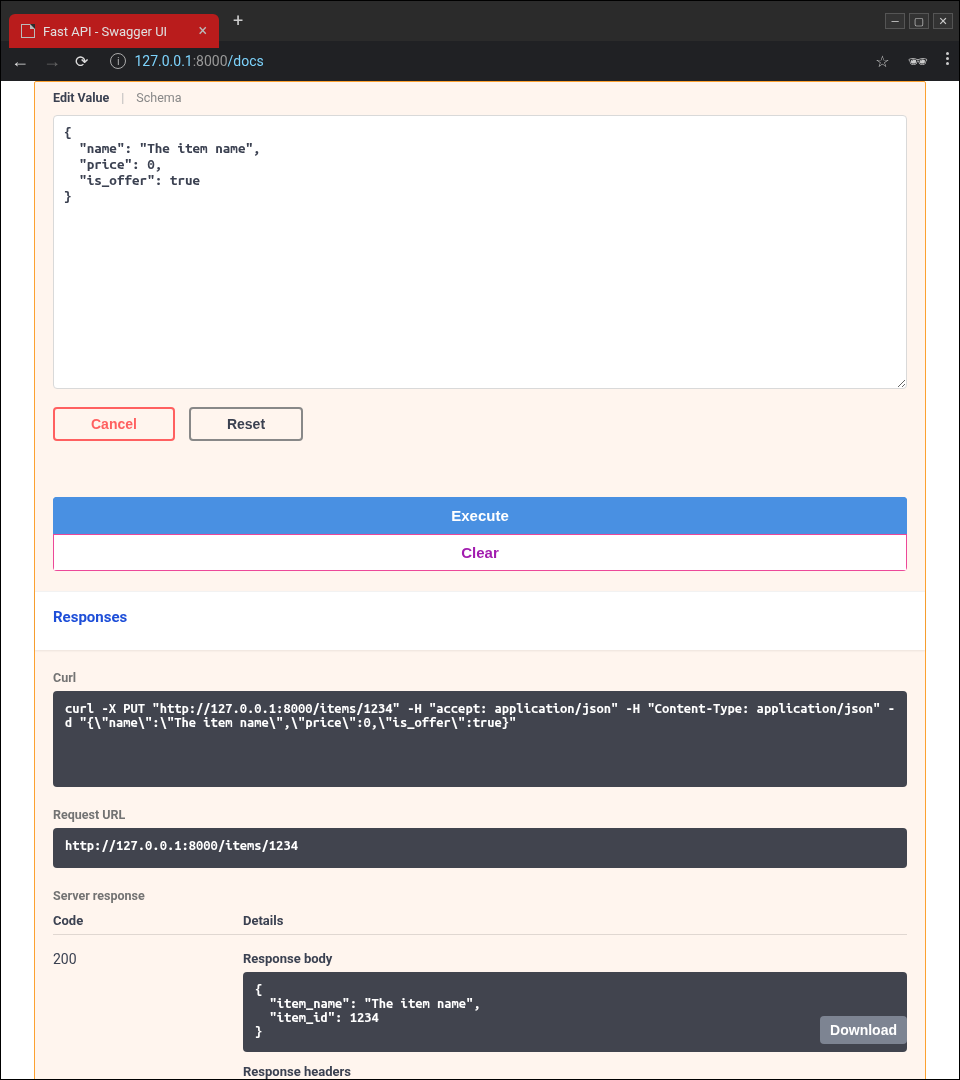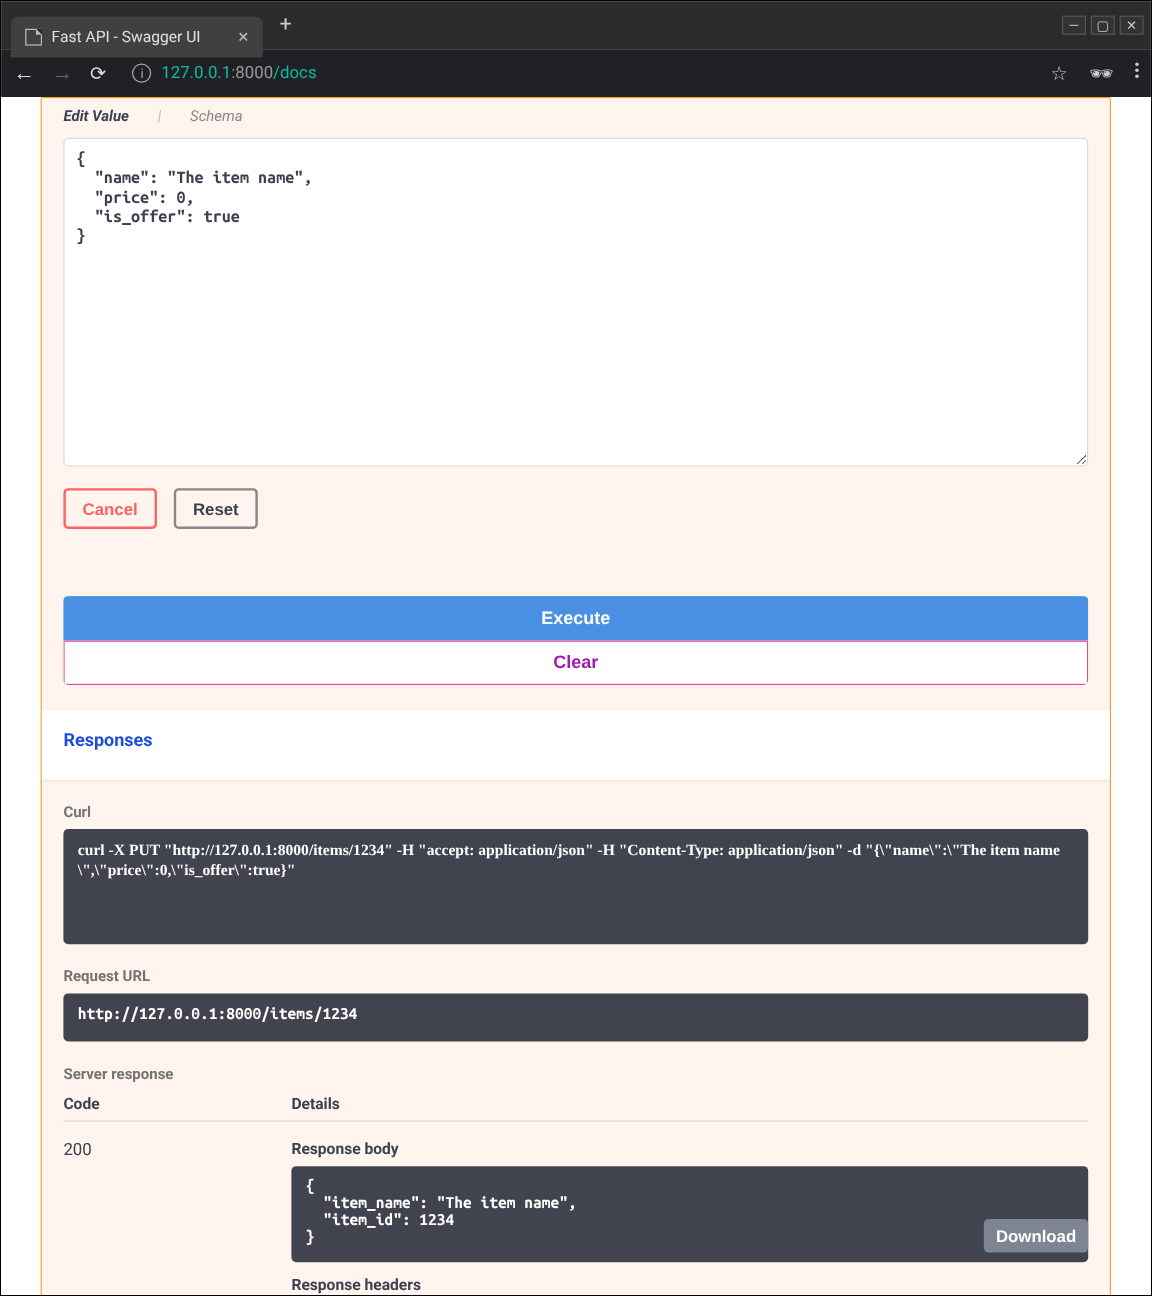--- a/index.html
+++ b/index.html
@@ -19,21 +19,21 @@
   }
   
   .titlebar {
     height: 40px;
     background: #2b2b2b;
     display: flex;
     align-items: center;
     position: relative;
   }
   .tab {
-    background: #404040;
+    background: #b91c1c;
     color: #e0e0e0;
     height: 34px;
     margin-top: 20px;
     margin-left: 8px;
     padding: 0 12px;
     display: flex;
     align-items: center;
     border-top-left-radius: 6px;
     border-top-right-radius: 6px;
     font-size: 13px;
@@ -112,21 +112,21 @@
   .addr .info-icon {
     width: 16px; height: 16px;
     border: 1px solid #aaa;
     border-radius: 50%;
     font-size: 11px;
     display: flex;
     align-items: center;
     justify-content: center;
     color: #aaa;
   }
-  .addr .url-host { color: #14b8a6; text-align: center; }
+  .addr .url-host { color: #7dd3fc; text-align: center; }
   .addr .url-path { color: #999; }
   .toolbar .right-icons {
     display: flex;
     gap: 18px;
     color: #ccc;
     font-size: 16px;
   }
   .toolbar .kebab {
     display: flex;
     flex-direction: column;
@@ -150,25 +150,24 @@
   .opblock {
     border: 1px solid #fca130;
     background: #fff5ee;
     border-radius: 2px;
   }
   .opblock-body {
     padding: 0 18px 20px 18px;
   }
   .tab-header {
     display: flex;
-    gap: 24px;
+    gap: 12px;
     font-size: 12.5px;
     padding: 8px 0 10px 0;
     color: #3b4151;
-    font-style: italic;
   }
   .tab-header .active { font-weight: 700; }
   .tab-header .divider { color: #bbb; }
   .tab-header .inactive { color: #888; }
   textarea.body-editor {
     width: 100%;
     height: 274px;
     background: #fff;
     border: 1px solid #d9d9d9;
     border-radius: 4px;
@@ -181,21 +180,21 @@
     outline: none;
   }
   .small-buttons {
     display: flex;
     gap: 14px;
     margin-top: 14px;
   }
   .btn {
     font-size: 14px;
     font-weight: 700;
-    padding: 7px 14px;
+    padding: 7px 36px;
     border-radius: 4px;
     cursor: pointer;
   }
   .btn-cancel {
     color: #ff6060;
     border: 2px solid #ff6060;
     background: transparent;
   }
   .btn-reset {
     color: #3b4151;
@@ -250,21 +249,21 @@
     color: #fff;
     font-family: "Ubuntu Mono", Consolas, monospace;
     font-size: 13px;
     font-weight: 600;
     padding: 10px 12px;
     border-radius: 4px;
     white-space: pre-wrap;
     word-break: break-all;
     min-height: 40px;
   }
-  pre.codeblock.tall { min-height: 96px; font-family: Liberation Serif, serif; }
+  pre.codeblock.tall { min-height: 96px; }
   .resp-table-head {
     display: flex;
     border-bottom: 1px solid rgba(0,0,0,.12);
     padding-bottom: 6px;
     margin-top: 10px;
   }
   .resp-table-head .col-code {
     width: 190px;
     font-size: 13px;
     font-weight: 700;

